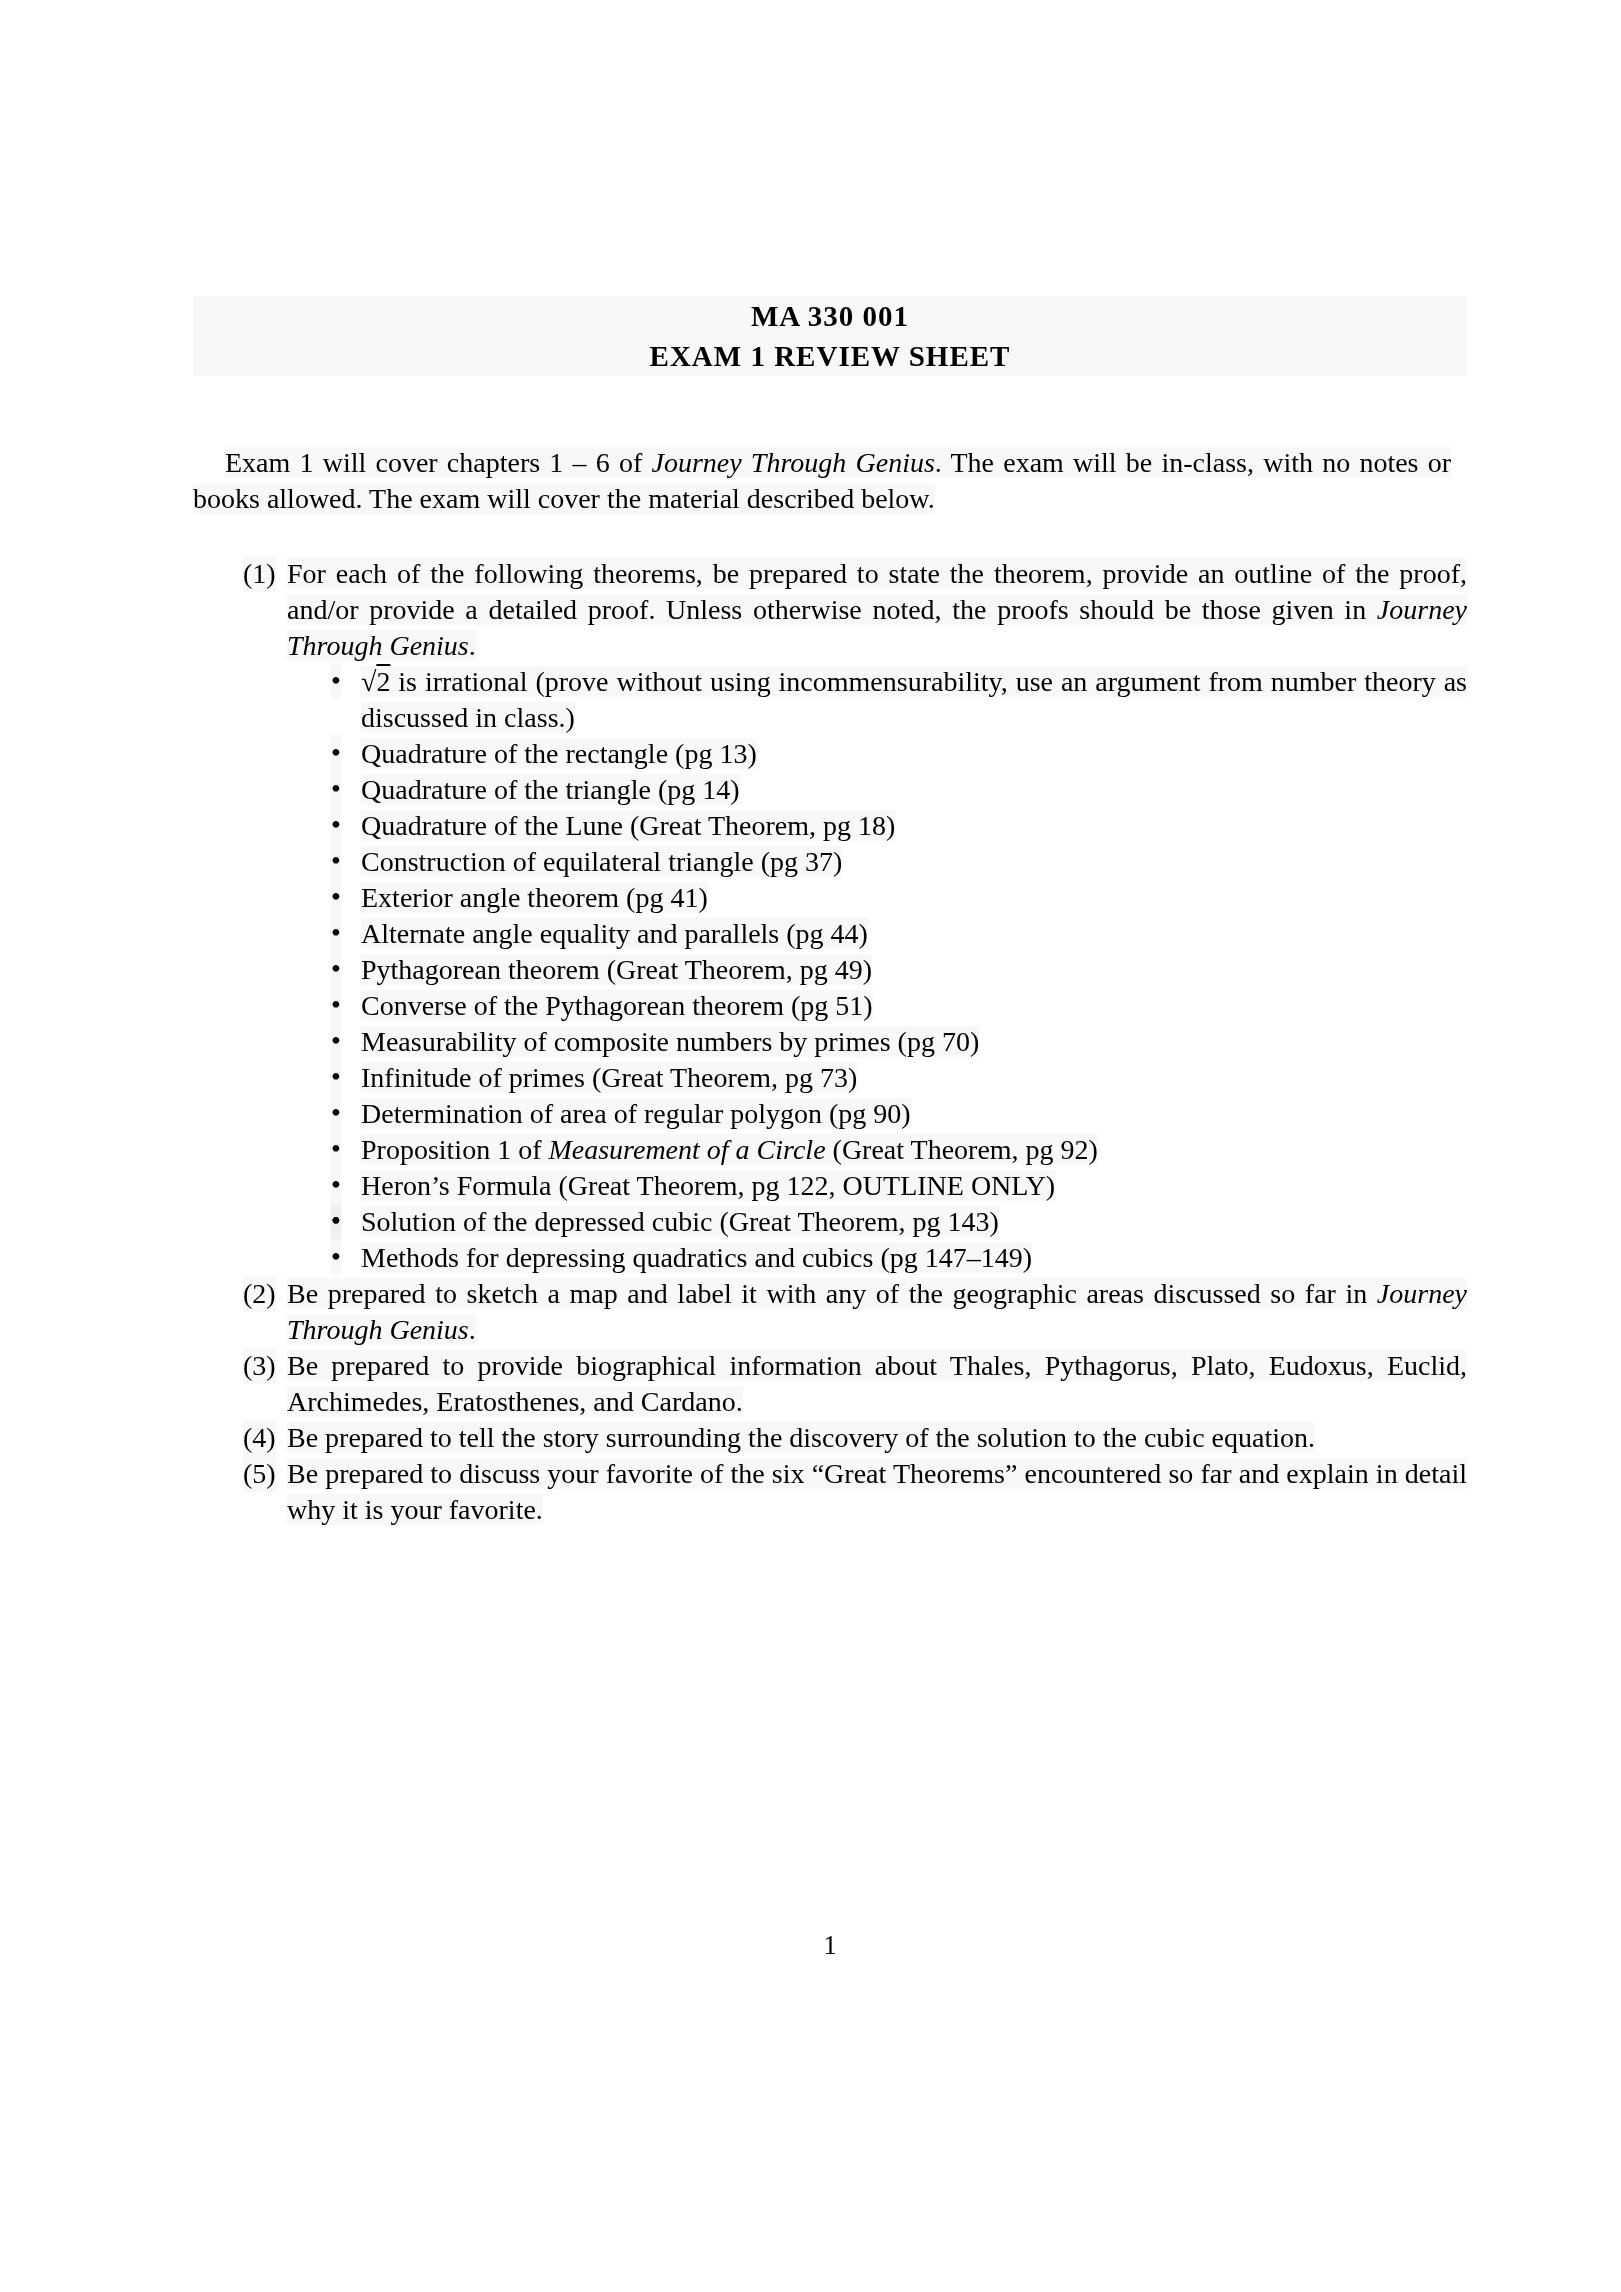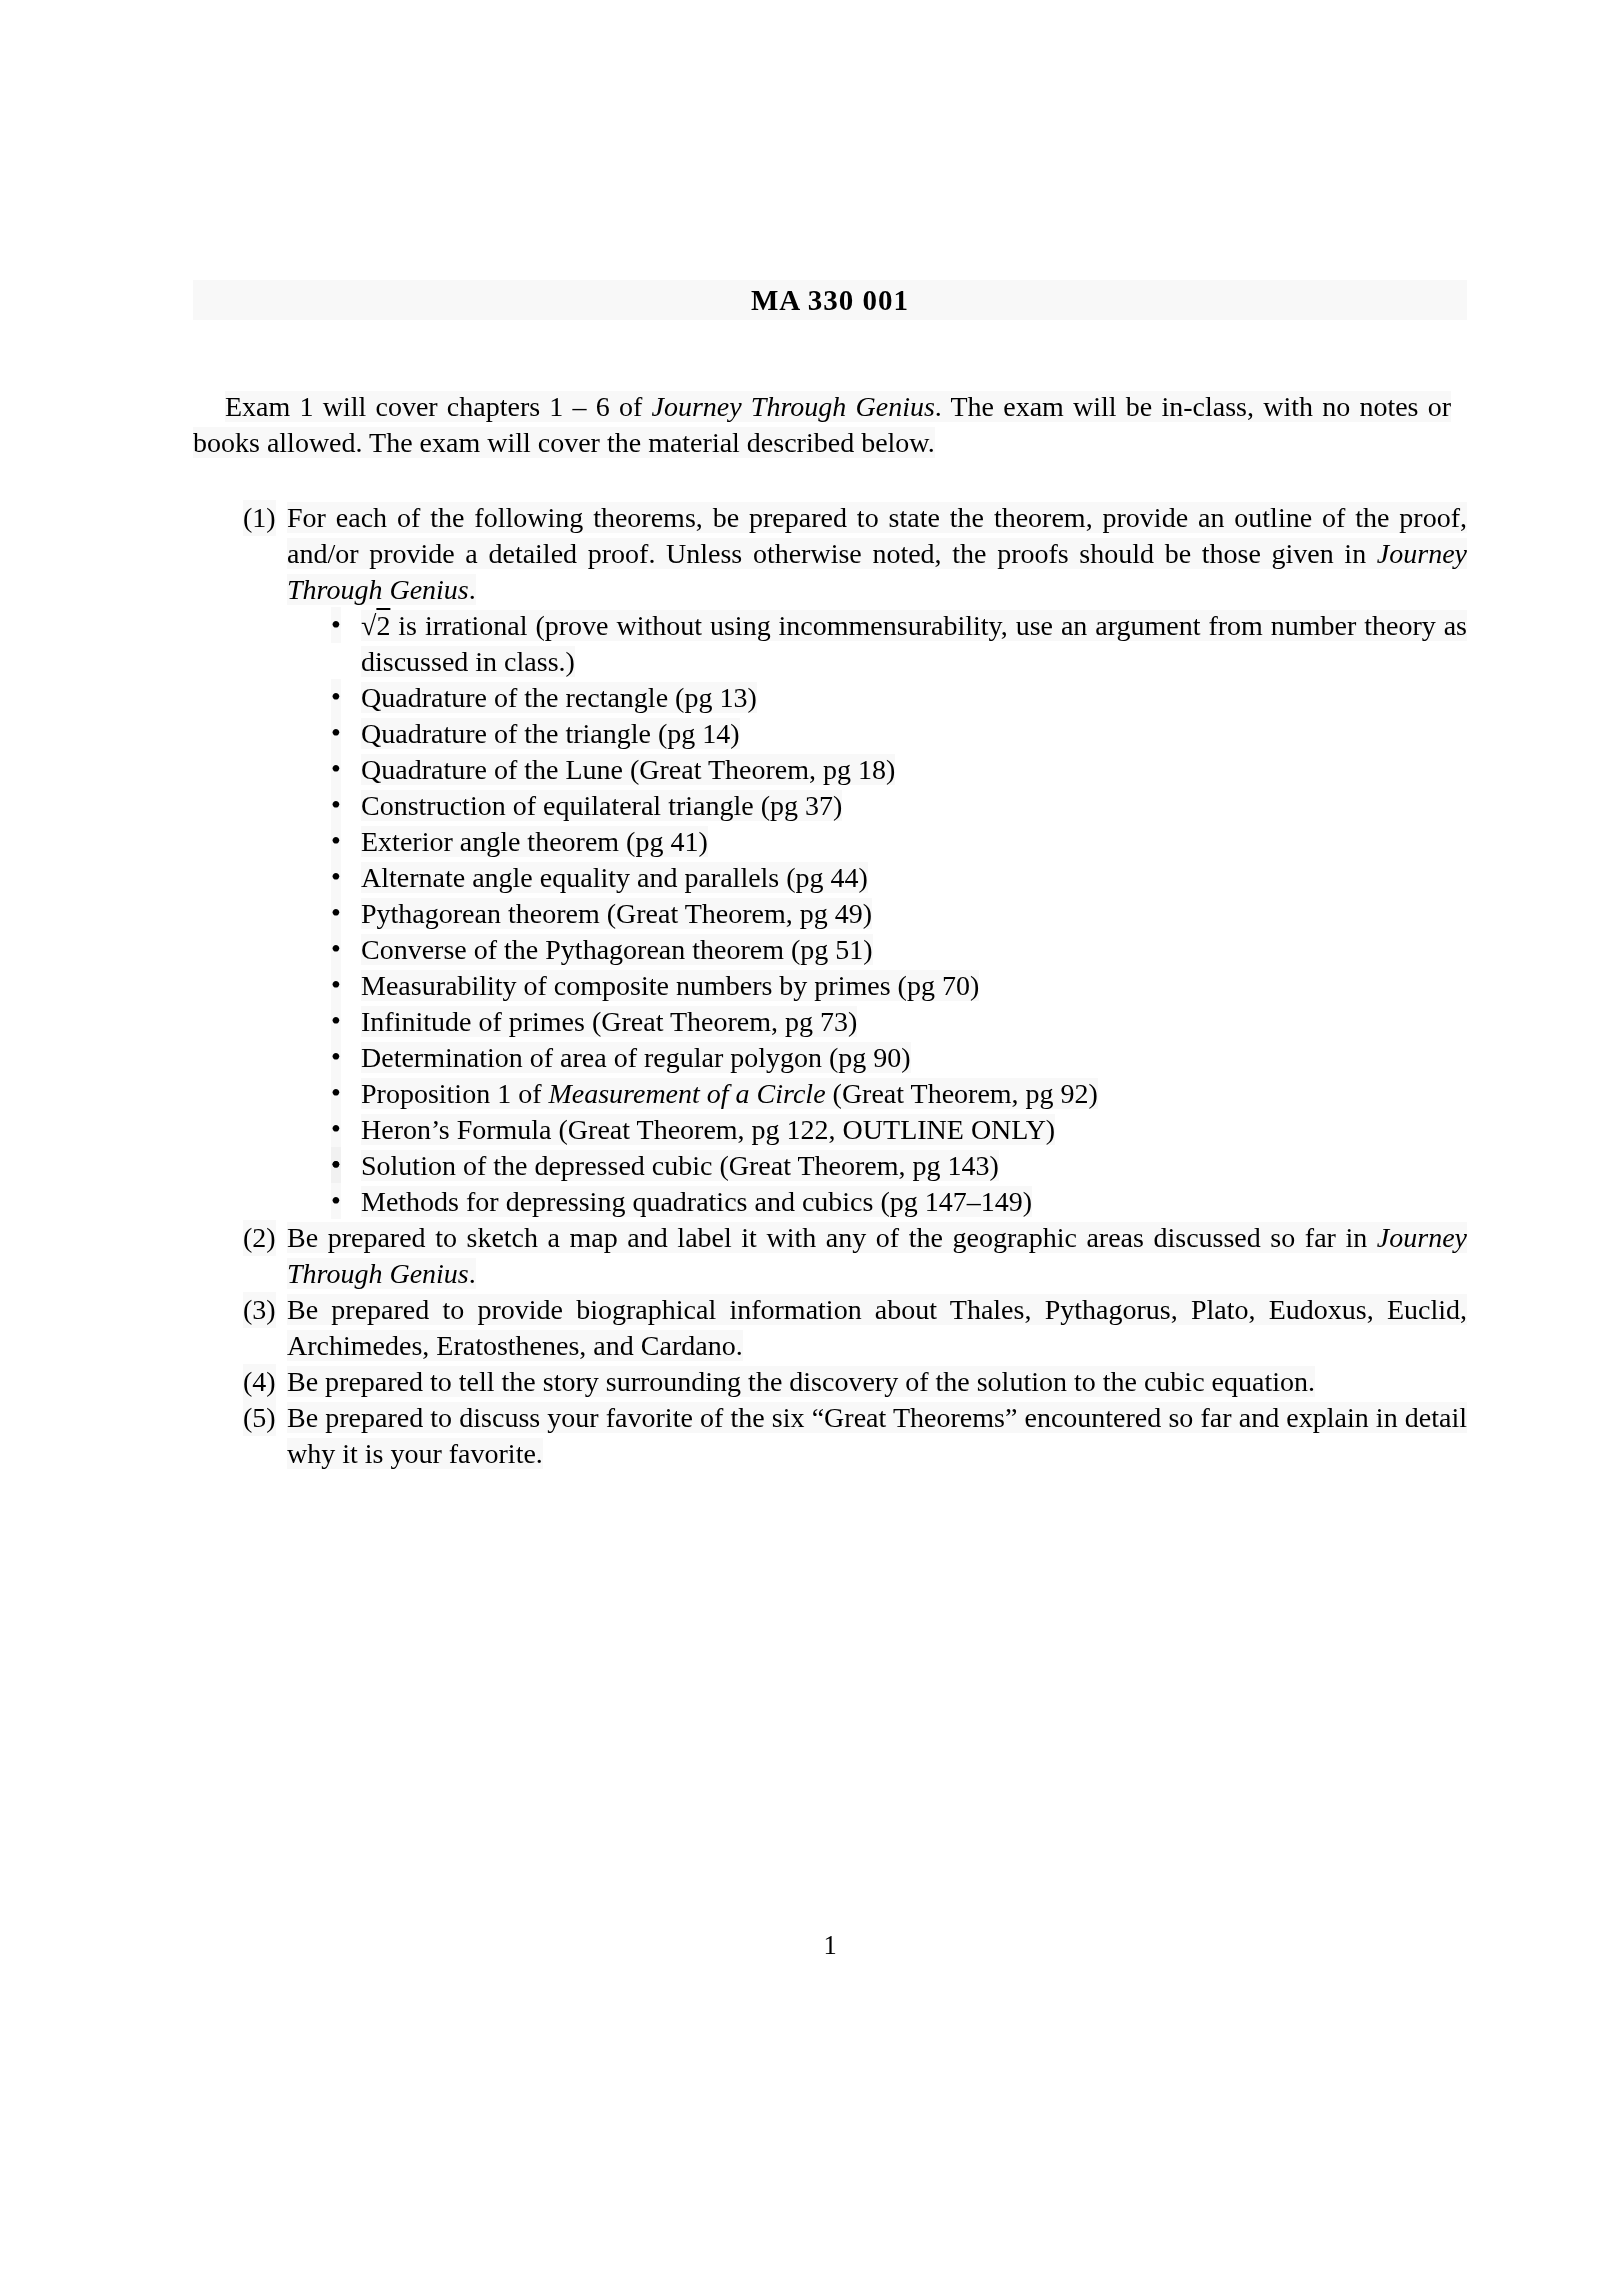--- a/index.html
+++ b/index.html
@@ -20,20 +20,21 @@
   }
   .content {
     position: absolute;
     left: 193px;
     top: 0;
     width: 1274px;
   }
   .title-block {
     padding-top: 280px;
     text-align: center;
+    margin-top: 16px;
   }
   .title-line {
     font-weight: bold;
     font-size: 29px;
     line-height: 40px;
     letter-spacing: 1px;
   }
   .intro {
     margin: 69px 16px 0 0;
     text-indent: 32px;
@@ -84,20 +85,21 @@
   }
 </style>
 </head>
 <body>
 
 <div class="page">
   <div class="content">
 
     <header class="title-block">
       <div class="title-line">MA 330 001</div>
+      <div class="title-line">EXAM 1 REVIEW SHEET</div>
     </header>
 
     <p class="intro"><span class="seg seg-normal">Exam 1 will cover chapters 1 – 6 of </span><span class="seg seg-italic">Journey Through Genius</span><span class="seg seg-normal">. The exam will be in-class, with no notes or books allowed. The exam will cover the material described below.</span></p>
 
     <ol class="main-list">
         <li class="item"><span class="item-num">(1)</span><span><span class="seg seg-normal">For each of the following theorems, be prepared to state the theorem, provide an outline of the proof, and/or provide a detailed proof. Unless otherwise noted, the proofs should be those given in </span><span class="seg seg-italic">Journey Through Genius</span><span class="seg seg-normal">.</span></span><ul class="theorem-list">
             <li class="bullet"><span class="bullet-dot">•</span><span><span class="seg seg-normal">√</span><span class="seg seg-overline">2</span><span class="seg seg-normal"> is irrational (prove without using incommensurability, use an argument from number theory as discussed in class.)</span></span></li>
             <li class="bullet"><span class="bullet-dot">•</span><span><span class="seg seg-normal">Quadrature of the rectangle (pg 13)</span></span></li>
             <li class="bullet"><span class="bullet-dot">•</span><span><span class="seg seg-normal">Quadrature of the triangle (pg 14)</span></span></li>
             <li class="bullet"><span class="bullet-dot">•</span><span><span class="seg seg-normal">Quadrature of the Lune (Great Theorem, pg 18)</span></span></li>

